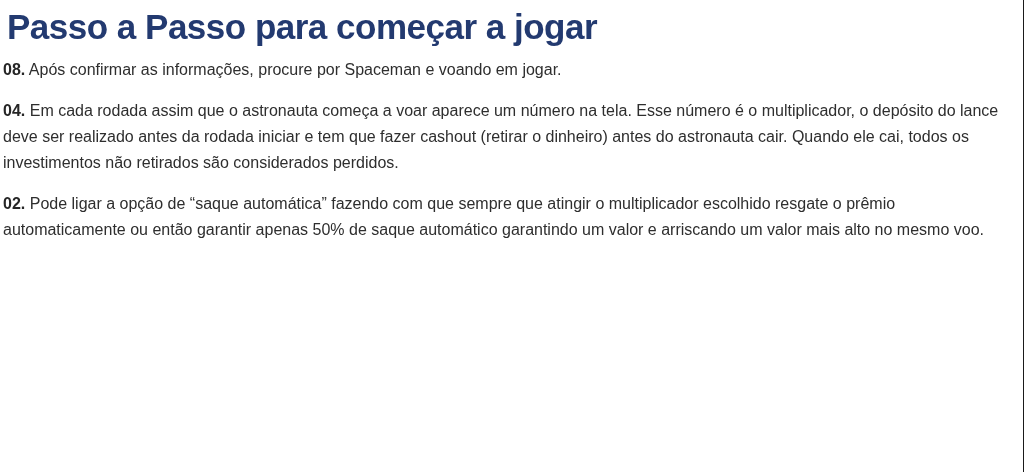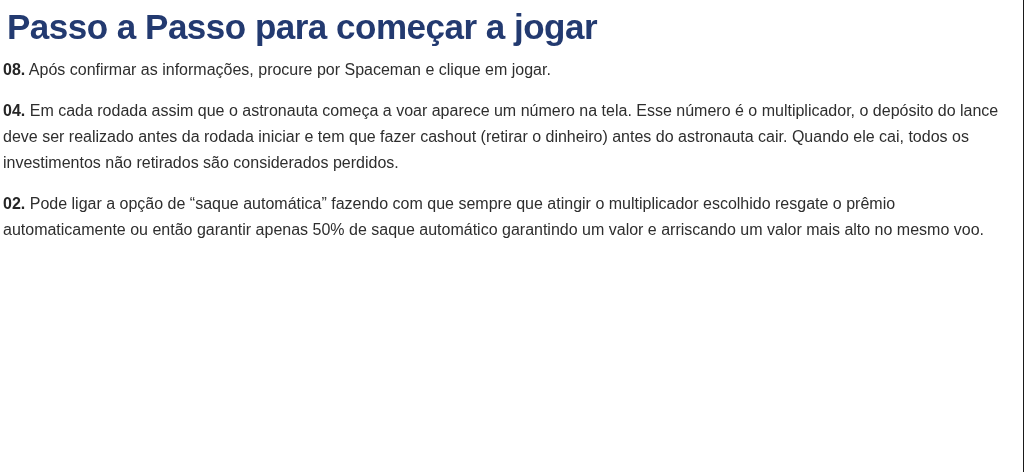--- a/index.html
+++ b/index.html
@@ -38,21 +38,21 @@
   }
 </style>
 </head>
 <body>
 
 <div class="page">
 
   <h1 class="page-title">Passo a Passo para começar a jogar</h1>
 
 
-  <p class="step"><span class="step-num">08.</span> <span>Após confirmar as informações, procure por Spaceman e clique em jogar.</span></p>
+  <p class="step"><span class="step-num">08.</span> <span>Após confirmar as informações, procure por Spaceman e voando em jogar.</span></p>
 
 
   <p class="step"><span class="step-num">04.</span> <span>Em cada rodada assim que o astronauta começa a voar aparece um número na tela. Esse número é o multiplicador, o depósito do lance deve ser realizado antes da rodada iniciar e tem que fazer cashout (retirar o dinheiro) antes do astronauta cair. Quando ele cai, todos os investimentos não retirados são considerados perdidos.</span></p>
 
 
 
   <p class="step"><span class="step-num">02.</span> <span>Pode ligar a opção de “saque automática” fazendo com que sempre que atingir o multiplicador escolhido resgate o prêmio automaticamente ou então garantir apenas 50% de saque automático garantindo um valor e arriscando um valor mais alto no mesmo voo.</span></p>
 
 </div>
 

